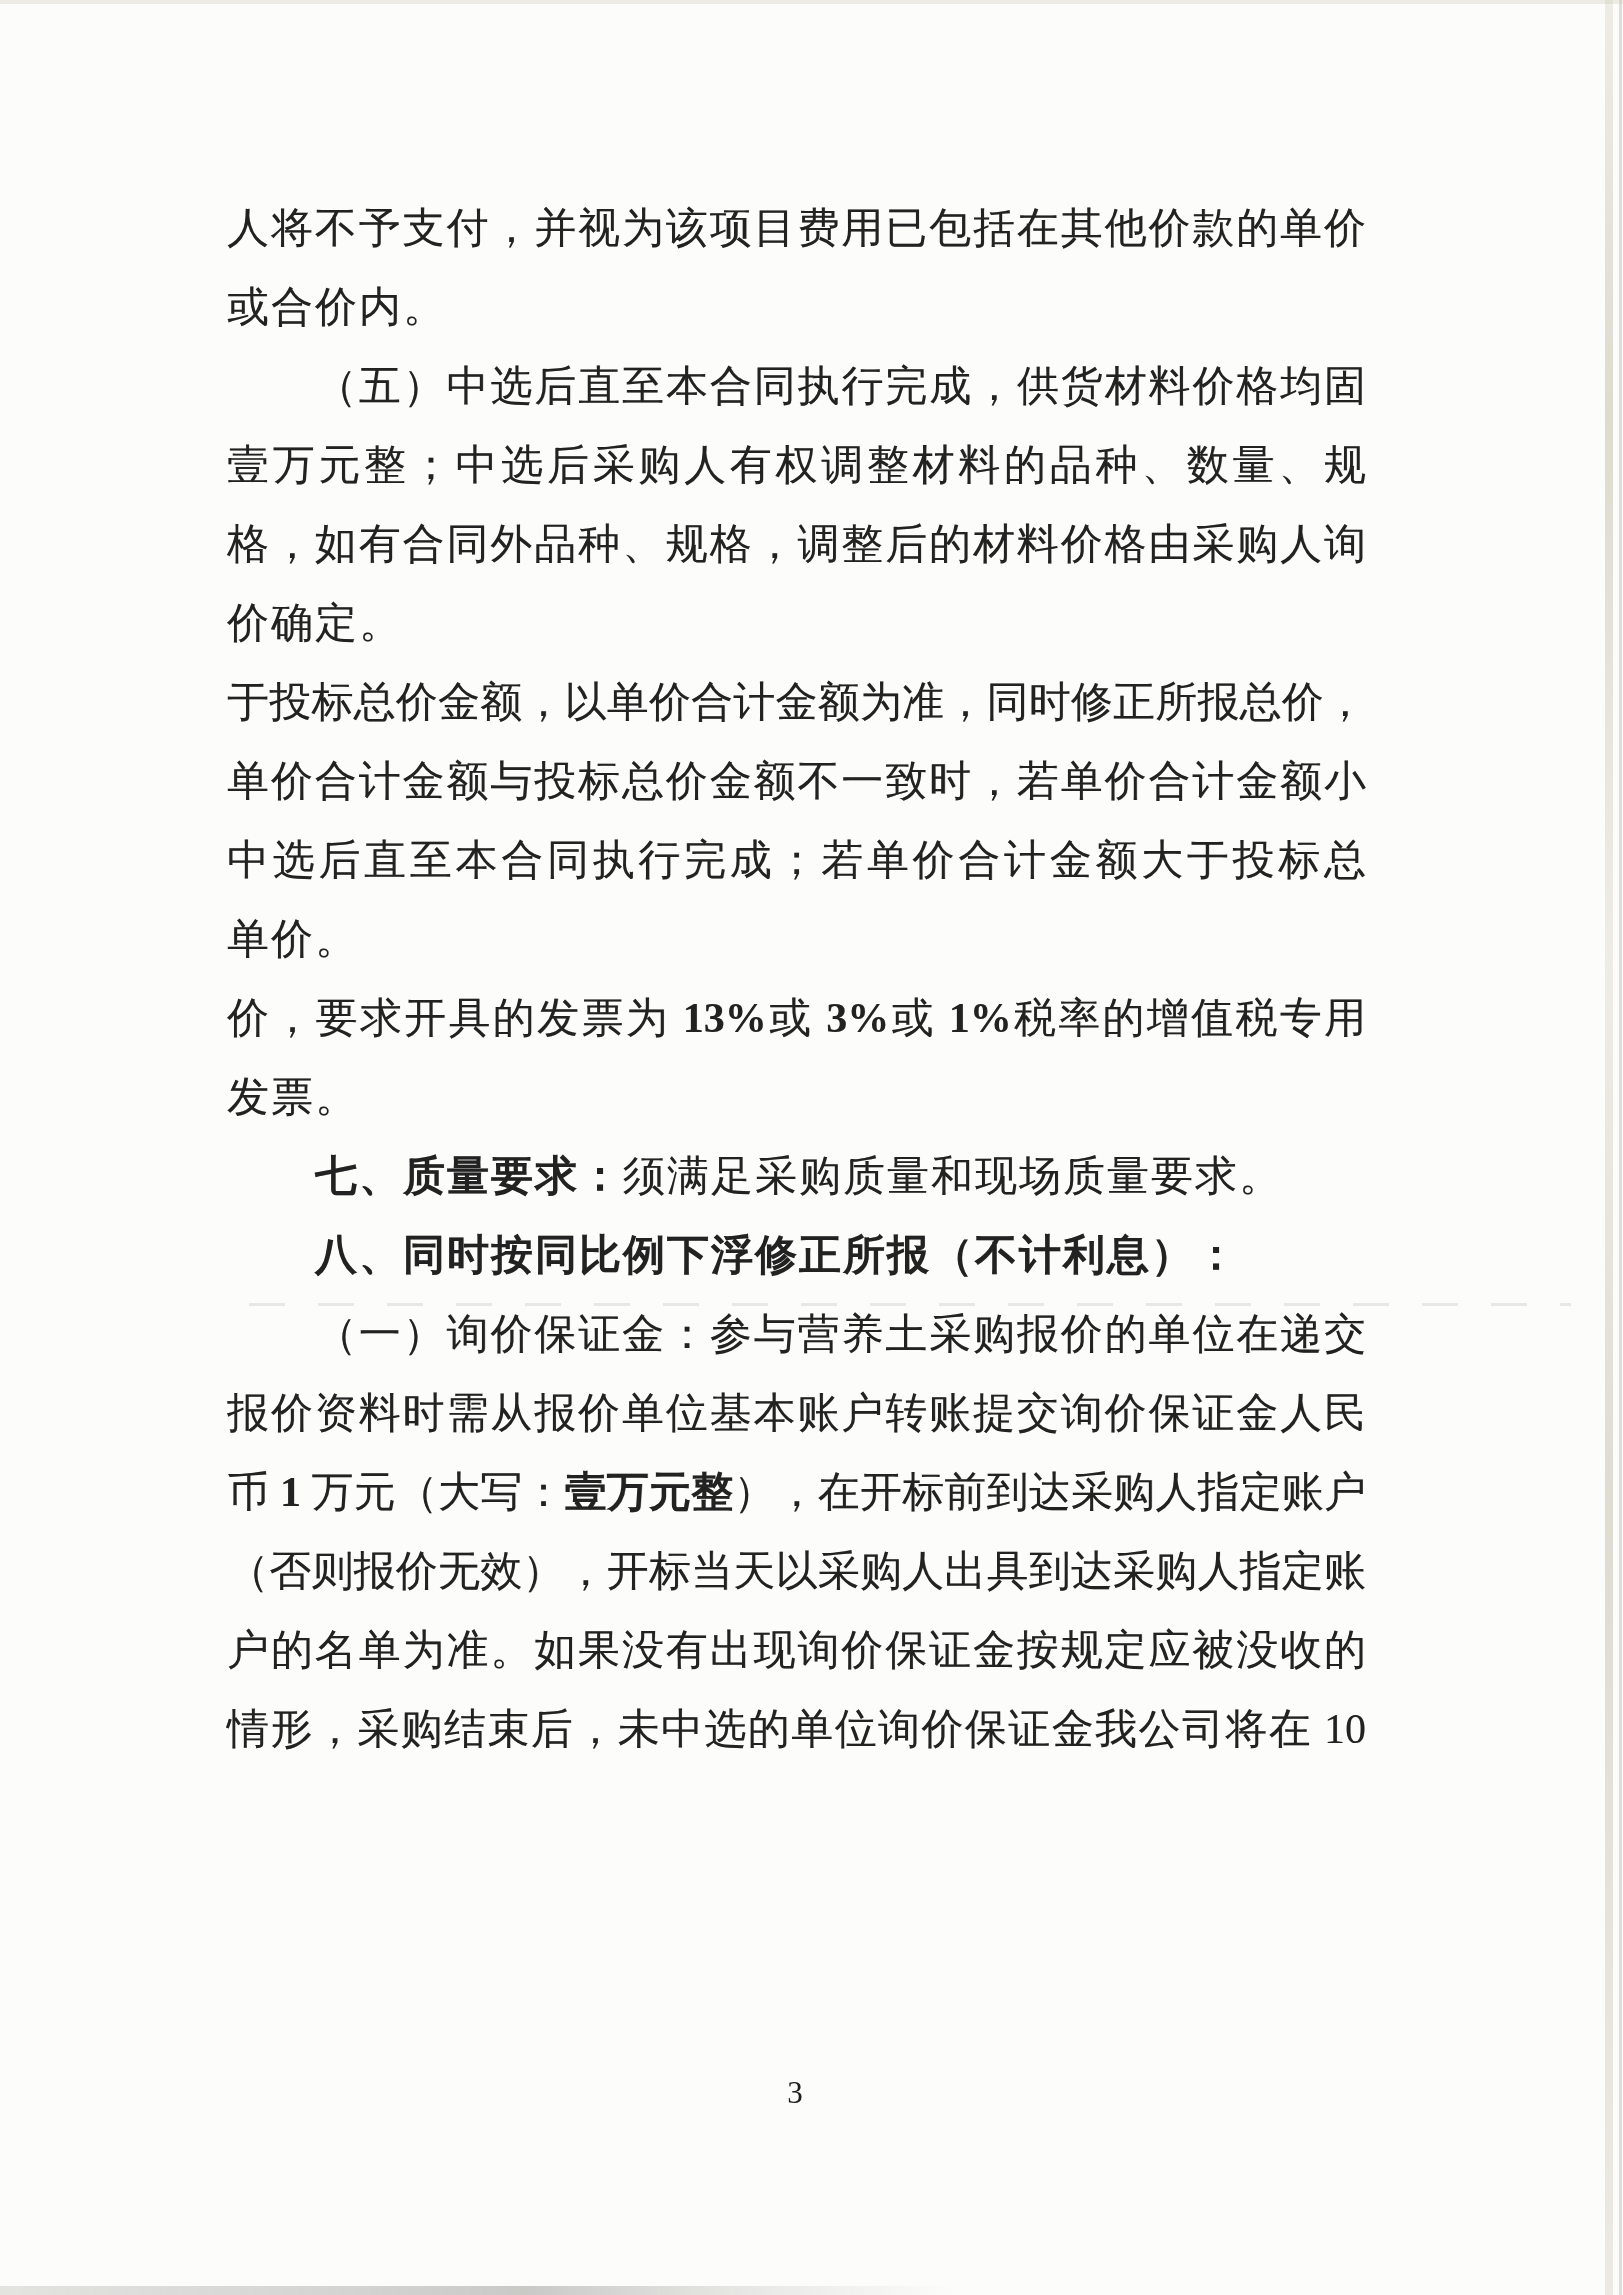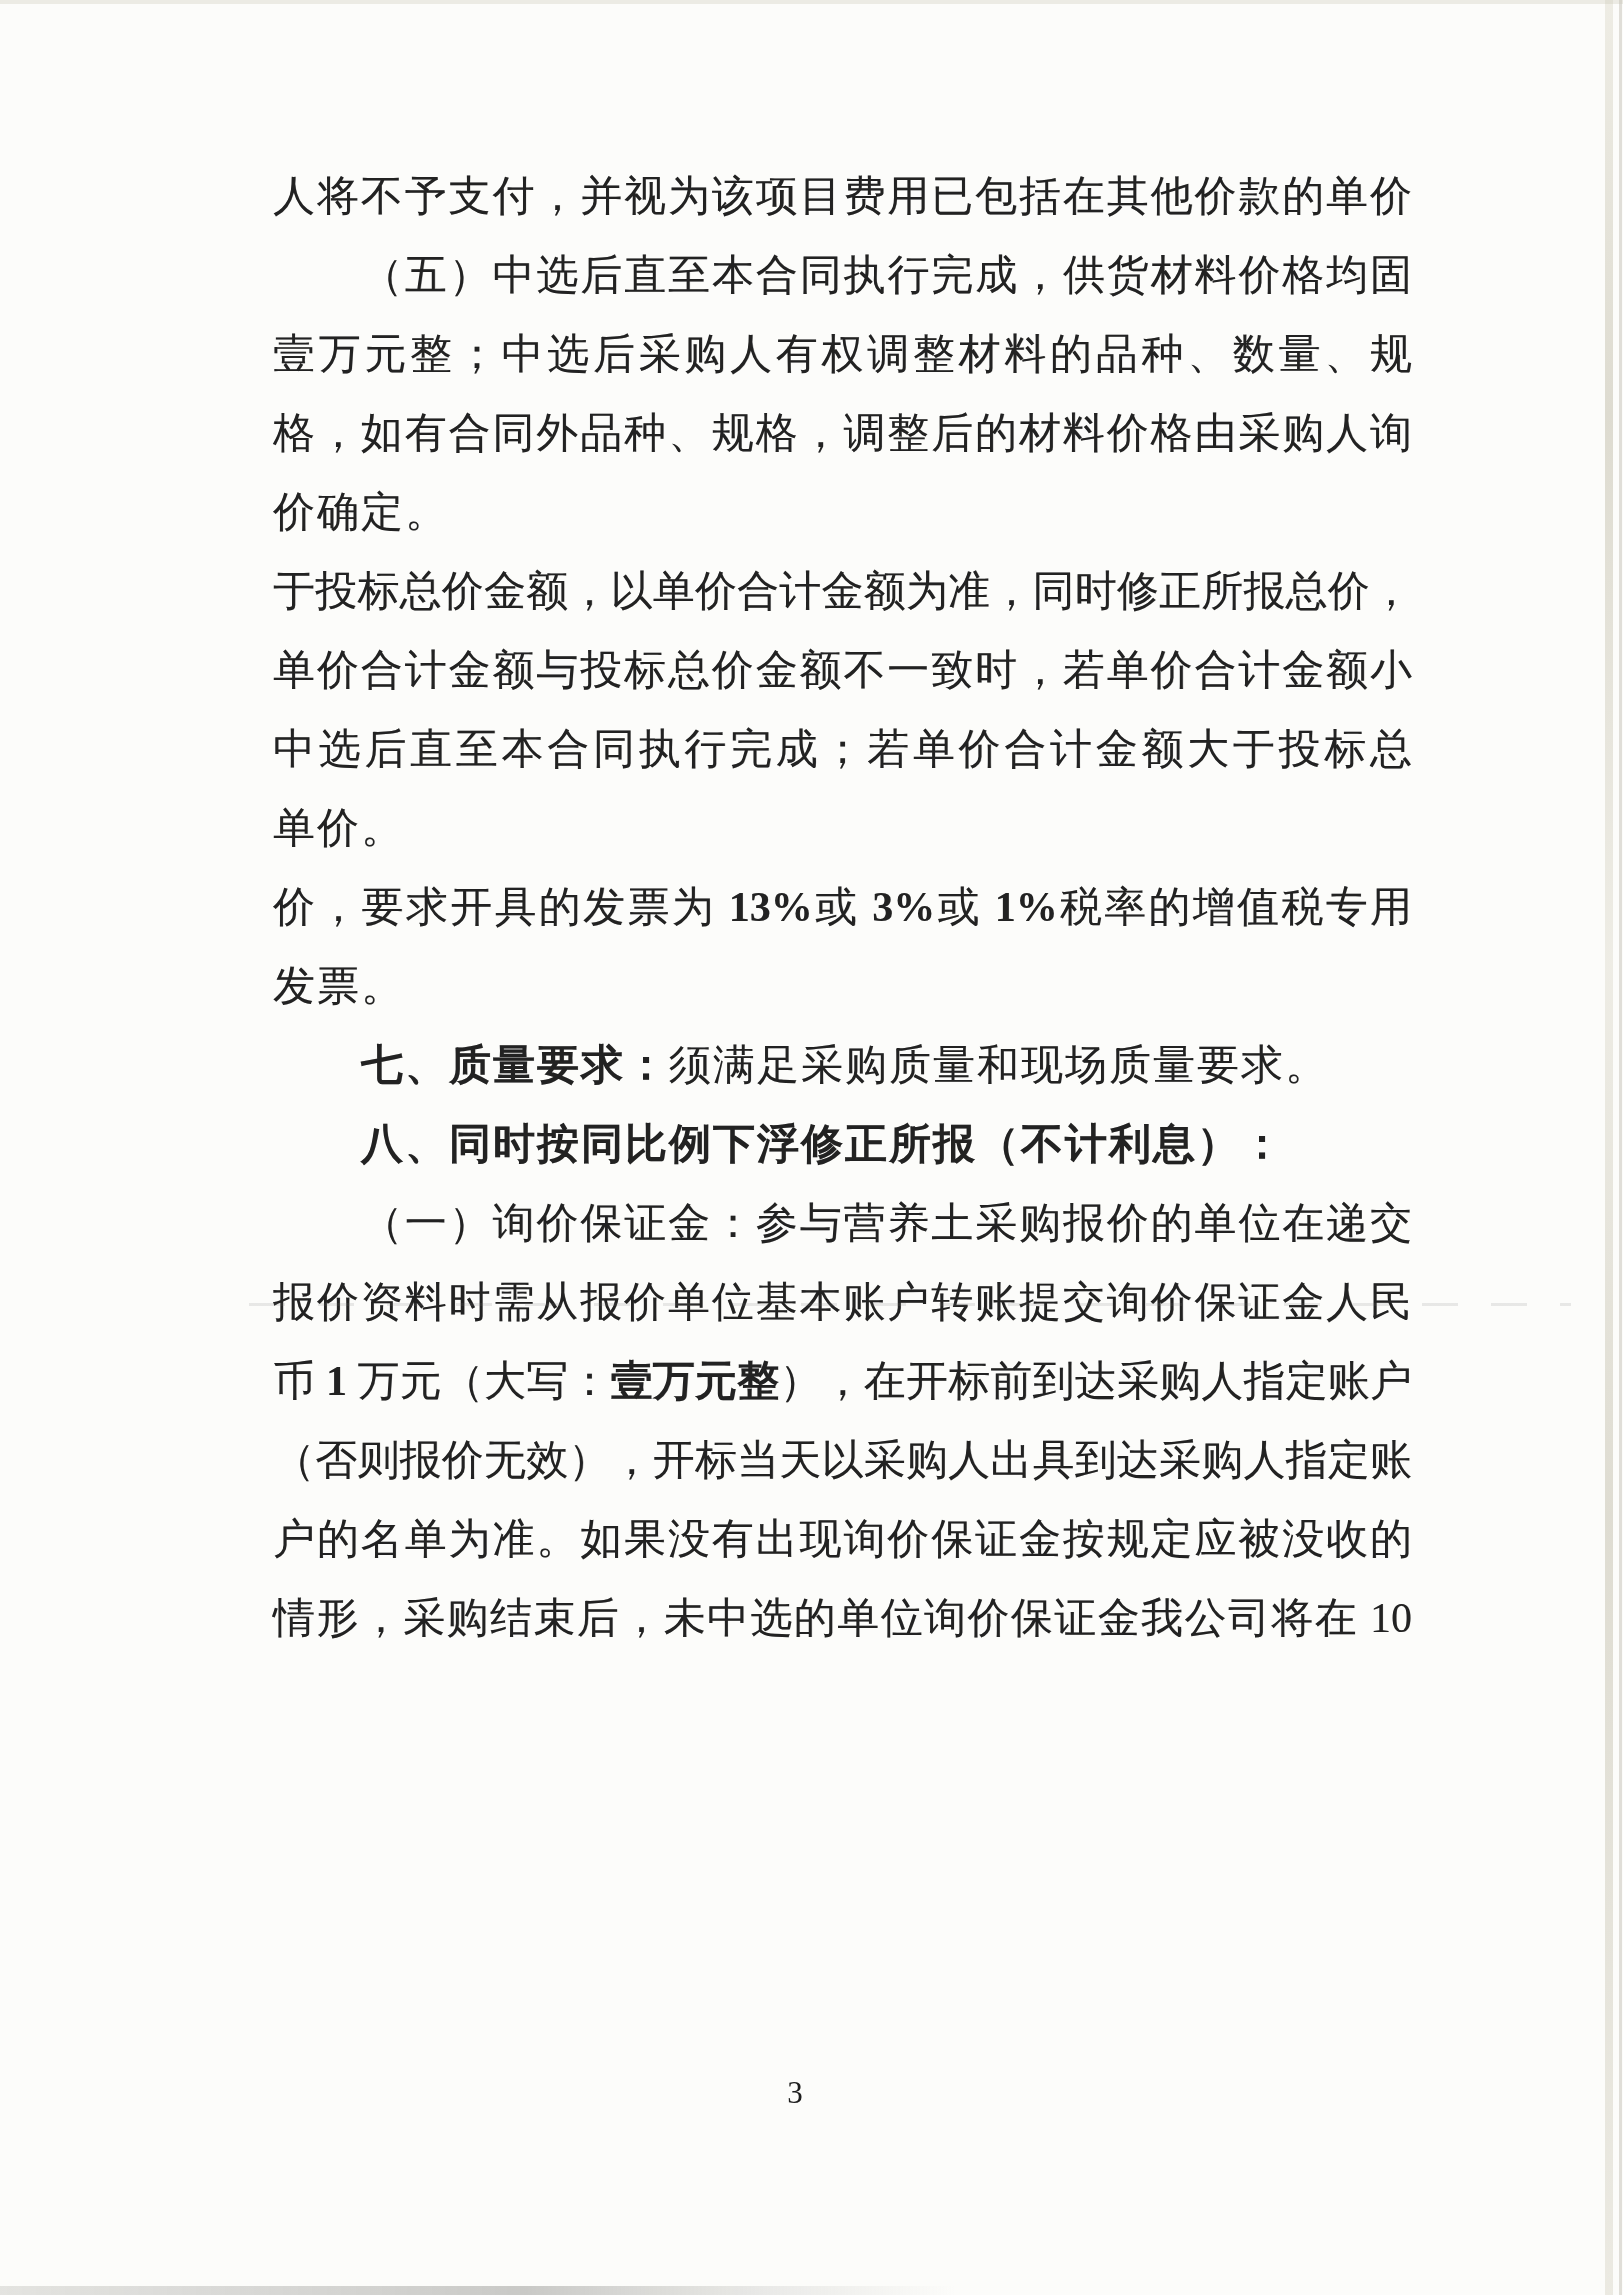--- a/index.html
+++ b/index.html
@@ -4,21 +4,21 @@
 <style>
   html,body{margin:0;padding:0;}
   body{
     width:1623px;height:2295px;position:relative;
     background:#fcfcfa;color:#1f1f1f;
     font-family:"Liberation Serif","DejaVu Serif",serif;
     overflow:hidden;
   }
   .page{position:absolute;inset:0;overflow:hidden;}
   .text-block{
-    position:absolute;left:227px;top:157px;width:1139px;margin-left:46px;
+    position:absolute;left:227px;top:189px;width:1139px;
   }
   .line{
     font-size:42px;line-height:79px;height:79px;
     text-align:left;letter-spacing:0;
     color:#222;
     text-shadow:0.3px 0.3px 0.1px rgba(40,40,40,.35);
   }
   .line:not(.stretch){letter-spacing:2px;}
   .line.stretch{
     text-align:justify;
@@ -67,20 +67,21 @@
       rgba(120,120,118,0) 36px 69px);
     opacity:.55;filter:blur(0.3px);
   }
 </style>
 </head>
 <body>
 
 <div class="page">
   <div class="text-block">
       <div class="line stretch"><span class="run">人将不予支付，并视为该项目费用已包括在其他价款的单价</span></div>
+      <div class="line"><span class="run">或合价内。</span></div>
       <div class="line indent stretch"><span class="run">（五）中选后直至本合同执行完成，供货材料价格均固</span></div>
       <div class="line stretch"><span class="run">壹万元整；中选后采购人有权调整材料的品种、数量、规</span></div>
       <div class="line stretch"><span class="run">格，如有合同外品种、规格，调整后的材料价格由采购人询</span></div>
       <div class="line"><span class="run">价确定。</span></div>
       <div class="line stretch"><span class="run">于投标总价金额，以单价合计金额为准，同时修正所报总价，</span></div>
       <div class="line stretch"><span class="run">单价合计金额与投标总价金额不一致时，若单价合计金额小</span></div>
       <div class="line stretch"><span class="run">中选后直至本合同执行完成；若单价合计金额大于投标总</span></div>
       <div class="line"><span class="run">单价。</span></div>
       <div class="line stretch"><span class="run">价，要求开具的发票为 </span><span class="run b">13%</span><span class="run">或 </span><span class="run b">3%</span><span class="run">或 </span><span class="run b">1%</span><span class="run">税率的增值税专用</span></div>
       <div class="line"><span class="run">发票。</span></div>

